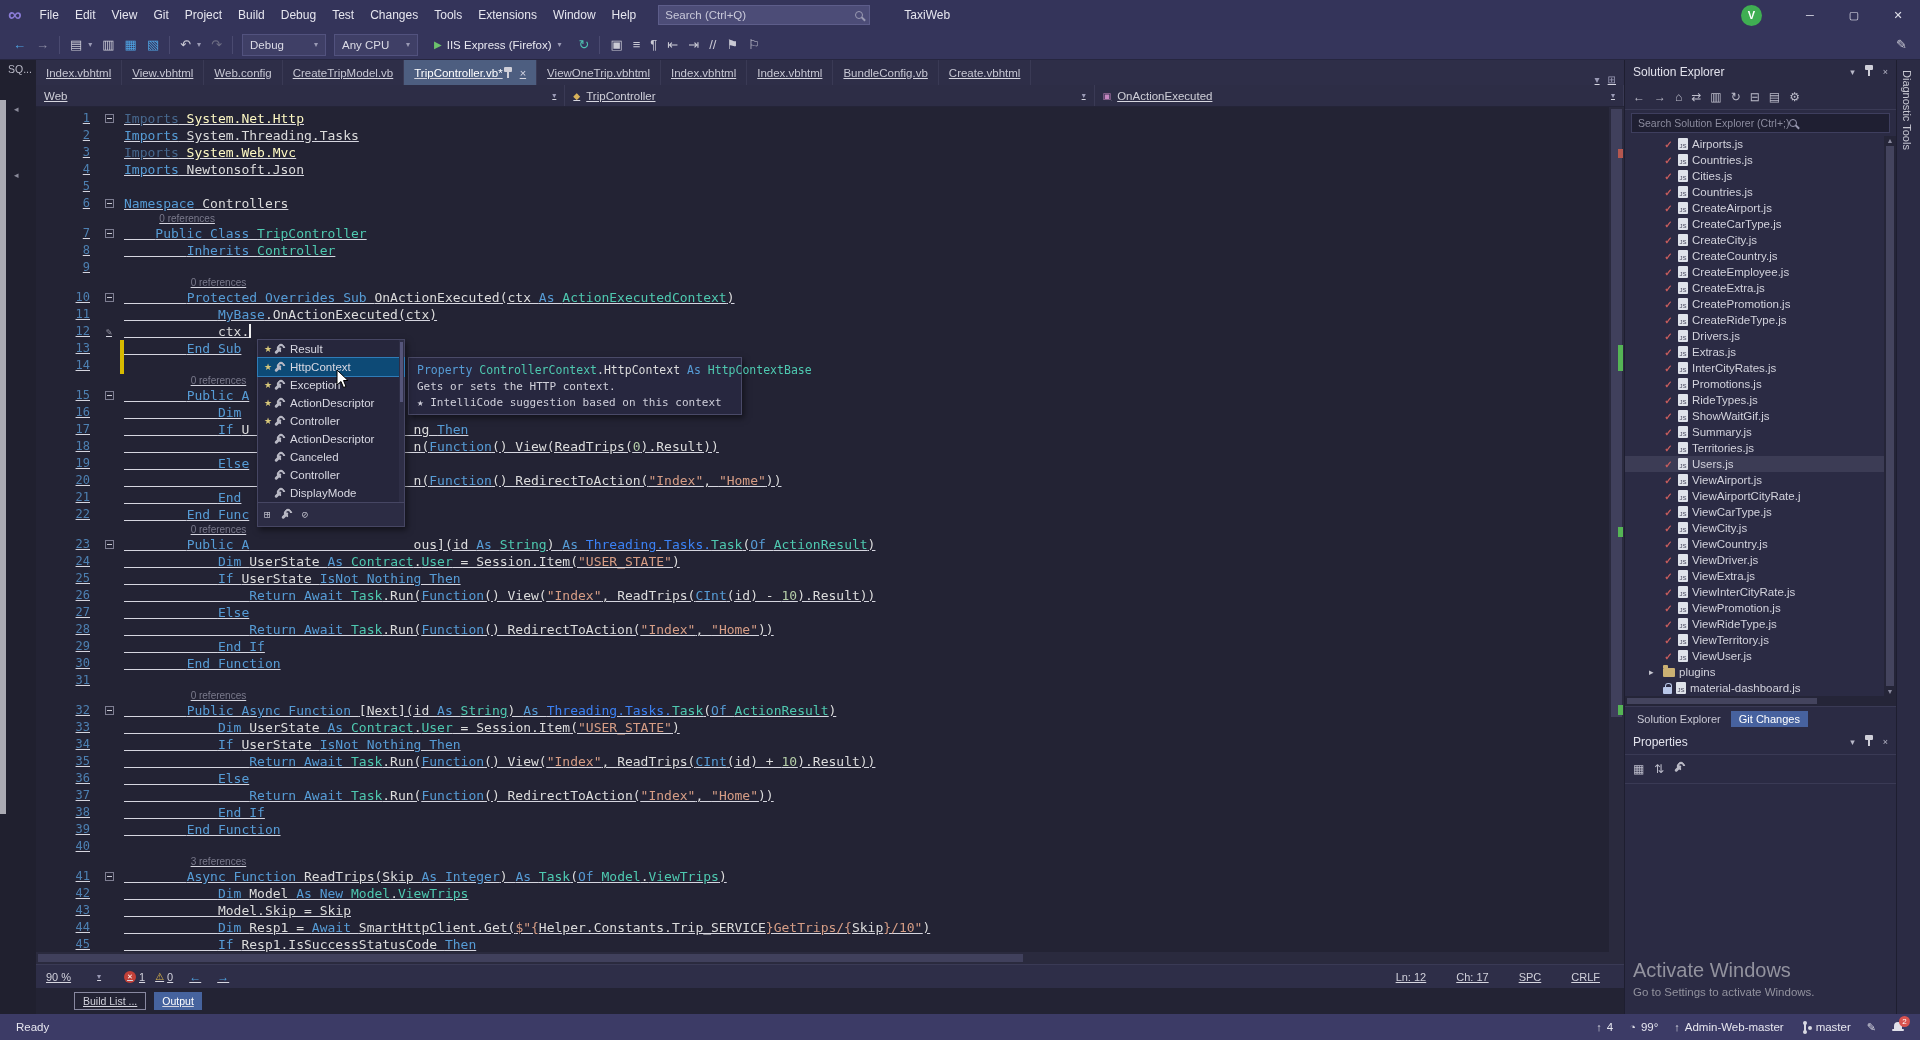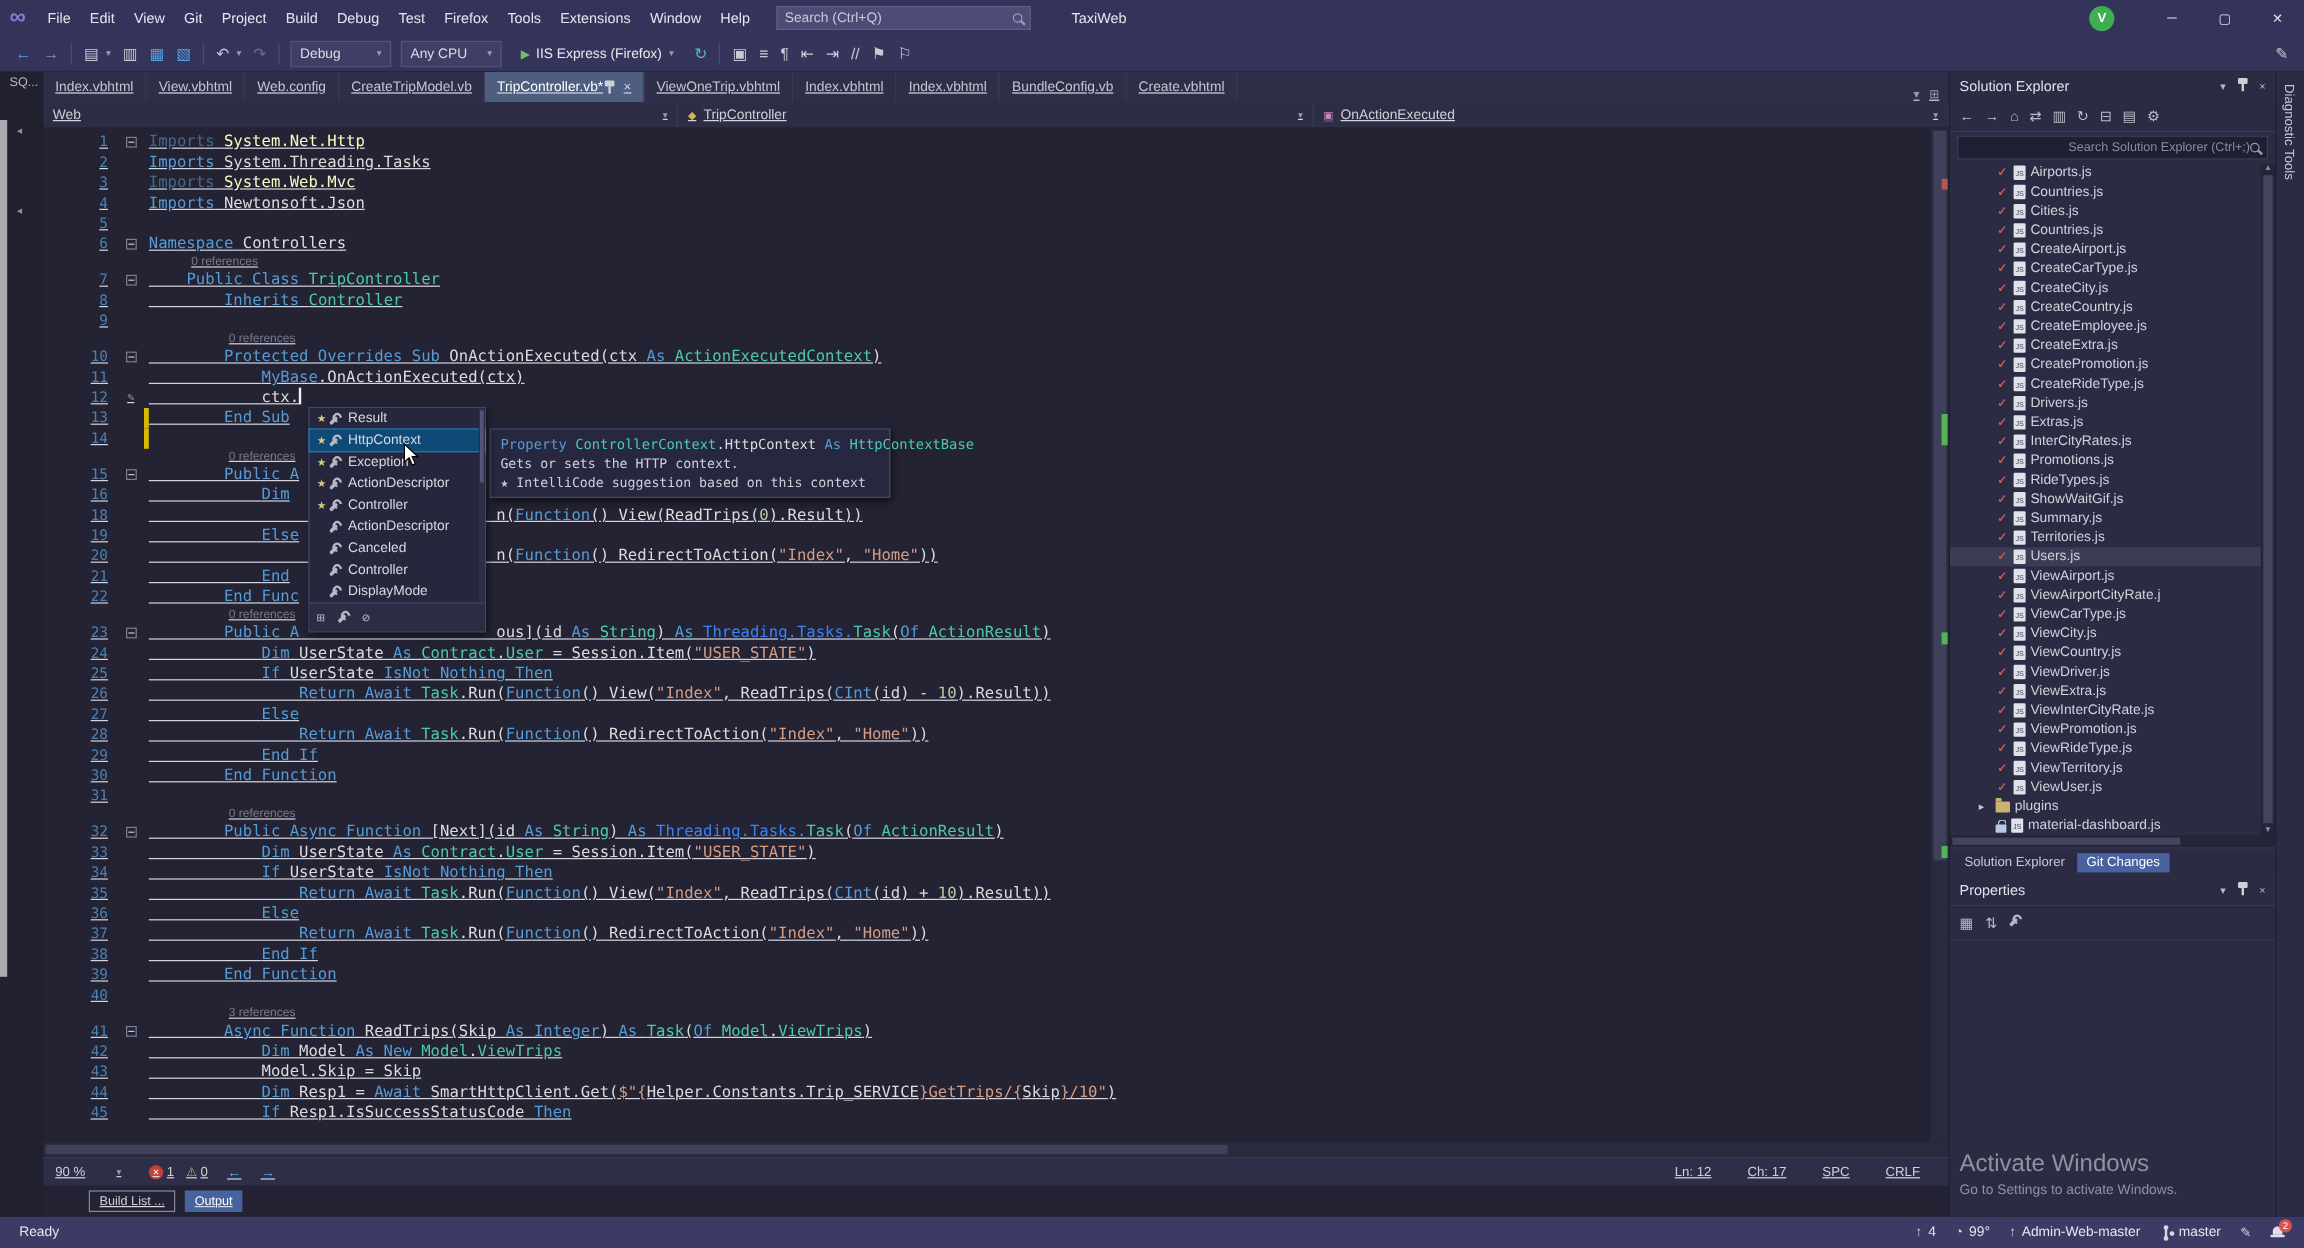--- a/index.html
+++ b/index.html
@@ -128,21 +128,21 @@
   .rightcol { width:272px; flex:0 0 272px; background:#2b2b44; border-left:1px solid #1e1e30; display:flex;
     flex-direction:column; position:relative; }
   .sehead, .prophead { height:24px; display:flex; align-items:center; font-size:12px; color:#e2e2ec;
     padding:0 8px; background:#2b2b44; flex:0 0 24px; }
   .head-icons { margin-left:auto; display:flex; align-items:center; gap:9px; color:#b8b8c8; font-size:9px; }
   .setools { height:26px; display:flex; align-items:center; gap:9px; padding:0 8px; border-bottom:1px solid #3a3a55;
     flex:0 0 26px; }
   .set-ic { font-size:12px; color:#bcbcca; }
   .sesearch { height:26px; display:flex; align-items:center; padding:0 6px; flex:0 0 26px; }
   .sesearch-in { flex:1; height:20px; background:#1f1f32; border:1px solid #3e3e5e; display:flex; align-items:center;
-    justify-content:flex-end; padding:0 6px; font-size:10.5px; color:#8b8b9e; }
+    justify-content:flex-start; padding:0 6px; font-size:10.5px; color:#8b8b9e; }
   .setree { height:560px; overflow:hidden; position:relative; flex:0 0 560px; }
   .tree-item { display:flex; align-items:center; height:16px; font-size:11.5px; color:#d2d2dc; padding-left:24px; gap:4px; }
   .tree-item.sel { background:#3c3c55; }
   .tree-chev { width:10px; font-size:9px; color:#c8c8d2; }
   .tree-label { white-space:nowrap; overflow:hidden; }
   .se-vscroll { position:absolute; right:0; top:0; bottom:0; width:12px; background:#252538; font-size:7px; color:#8a8a9e;
     display:flex; flex-direction:column; align-items:center; justify-content:space-between; padding:1px 0; }
   .sev-thumb { width:8px; flex:1; margin:2px 0; background:#44445e; }
   .setree-h { height:10px; background:#252538; position:relative; flex:0 0 10px; }
   .setree-h div { position:absolute; left:2px; top:2px; width:70%; height:6px; background:#44445e; }
@@ -208,21 +208,21 @@
     <span class="logo">∞</span>
     <div class="menubar">
         <div class="menu-item">File</div>
         <div class="menu-item">Edit</div>
         <div class="menu-item">View</div>
         <div class="menu-item">Git</div>
         <div class="menu-item">Project</div>
         <div class="menu-item">Build</div>
         <div class="menu-item">Debug</div>
         <div class="menu-item">Test</div>
-        <div class="menu-item">Firefox</div>
+        <div class="menu-item">Changes</div>
         <div class="menu-item">Tools</div>
         <div class="menu-item">Extensions</div>
         <div class="menu-item">Window</div>
         <div class="menu-item">Help</div>
       </div>
     <div class="qsearch">
       <span>Search (Ctrl+Q)</span>
       <span class="lens"></span>
     </div>
     <span class="proj">TaxiWeb</span>
@@ -354,20 +354,21 @@
             <div class="line"><span class="ln">9</span><span class="fold"></span><span class="chg"></span><span class="codetext"></span></div>
             <div class="codelens" style="padding-left: 154.64px;">0 references</div>
             <div class="line"><span class="ln">10</span><span class="fold"><span class="fold-box"></span></span><span class="chg"></span><span class="codetext"><span class="tk-p">        </span><span class="tk-k">Protected Overrides Sub </span><span class="tk-p">OnActionExecuted(ctx </span><span class="tk-k">As </span><span class="tk-t">ActionExecutedContext</span><span class="tk-p">)</span></span></div>
             <div class="line"><span class="ln">11</span><span class="fold"></span><span class="chg"></span><span class="codetext"><span class="tk-p">            </span><span class="tk-k">MyBase</span><span class="tk-p">.OnActionExecuted(ctx)</span></span></div>
             <div class="line"><span class="ln">12</span><span class="fold"><span class="pencil">✎</span></span><span class="chg"></span><span class="codetext"><span class="tk-p">            ctx.</span><span class="caret"></span></span></div>
             <div class="line"><span class="ln">13</span><span class="fold"></span><span class="chg on"></span><span class="codetext"><span class="tk-p">        </span><span class="tk-k">End Sub</span></span></div>
             <div class="line"><span class="ln">14</span><span class="fold"></span><span class="chg on"></span><span class="codetext"></span></div>
             <div class="codelens" style="padding-left: 154.64px;">0 references</div>
             <div class="line"><span class="ln">15</span><span class="fold"><span class="fold-box"></span></span><span class="chg"></span><span class="codetext"><span class="tk-p">        </span><span class="tk-k">Public A</span></span></div>
             <div class="line"><span class="ln">16</span><span class="fold"></span><span class="chg"></span><span class="codetext"><span class="tk-p">            </span><span class="tk-k">Dim</span></span></div>
+            <div class="line"><span class="ln">17</span><span class="fold"></span><span class="chg"></span><span class="codetext"><span class="tk-p">            </span><span class="tk-k">If </span><span class="tk-p">U                     ng </span><span class="tk-k">Then</span></span></div>
             <div class="line"><span class="ln">18</span><span class="fold"></span><span class="chg"></span><span class="codetext"><span class="tk-p">                                     n(</span><span class="tk-k">Function</span><span class="tk-p">() View(ReadTrips(</span><span class="tk-num">0</span><span class="tk-p">).Result))</span></span></div>
             <div class="line"><span class="ln">19</span><span class="fold"></span><span class="chg"></span><span class="codetext"><span class="tk-p">            </span><span class="tk-k">Else</span></span></div>
             <div class="line"><span class="ln">20</span><span class="fold"></span><span class="chg"></span><span class="codetext"><span class="tk-p">                                     n(</span><span class="tk-k">Function</span><span class="tk-p">() RedirectToAction(</span><span class="tk-s">"Index"</span><span class="tk-p">, </span><span class="tk-s">"Home"</span><span class="tk-p">))</span></span></div>
             <div class="line"><span class="ln">21</span><span class="fold"></span><span class="chg"></span><span class="codetext"><span class="tk-p">            </span><span class="tk-k">End</span></span></div>
             <div class="line"><span class="ln">22</span><span class="fold"></span><span class="chg"></span><span class="codetext"><span class="tk-p">        </span><span class="tk-k">End Func</span></span></div>
             <div class="codelens" style="padding-left: 154.64px;">0 references</div>
             <div class="line"><span class="ln">23</span><span class="fold"><span class="fold-box"></span></span><span class="chg"></span><span class="codetext"><span class="tk-p">        </span><span class="tk-k">Public A</span><span class="tk-p">                     ous](id </span><span class="tk-k">As </span><span class="tk-t">String</span><span class="tk-p">) </span><span class="tk-k">As </span><span class="tk-g">Threading.Tasks.</span><span class="tk-t">Task</span><span class="tk-p">(</span><span class="tk-k">Of </span><span class="tk-t">ActionResult</span><span class="tk-p">)</span></span></div>
             <div class="line"><span class="ln">24</span><span class="fold"></span><span class="chg"></span><span class="codetext"><span class="tk-p">            </span><span class="tk-k">Dim </span><span class="tk-p">UserState </span><span class="tk-k">As </span><span class="tk-t">Contract</span><span class="tk-p">.</span><span class="tk-t">User</span><span class="tk-p"> = Session.Item(</span><span class="tk-s">"USER_STATE"</span><span class="tk-p">)</span></span></div>
             <div class="line"><span class="ln">25</span><span class="fold"></span><span class="chg"></span><span class="codetext"><span class="tk-p">            </span><span class="tk-k">If </span><span class="tk-p">UserState </span><span class="tk-k">IsNot Nothing Then</span></span></div>
             <div class="line"><span class="ln">26</span><span class="fold"></span><span class="chg"></span><span class="codetext"><span class="tk-p">                </span><span class="tk-k">Return Await </span><span class="tk-t">Task</span><span class="tk-p">.Run(</span><span class="tk-k">Function</span><span class="tk-p">() View(</span><span class="tk-s">"Index"</span><span class="tk-p">, ReadTrips(</span><span class="tk-k">CInt</span><span class="tk-p">(id) - </span><span class="tk-num">10</span><span class="tk-p">).Result))</span></span></div>

